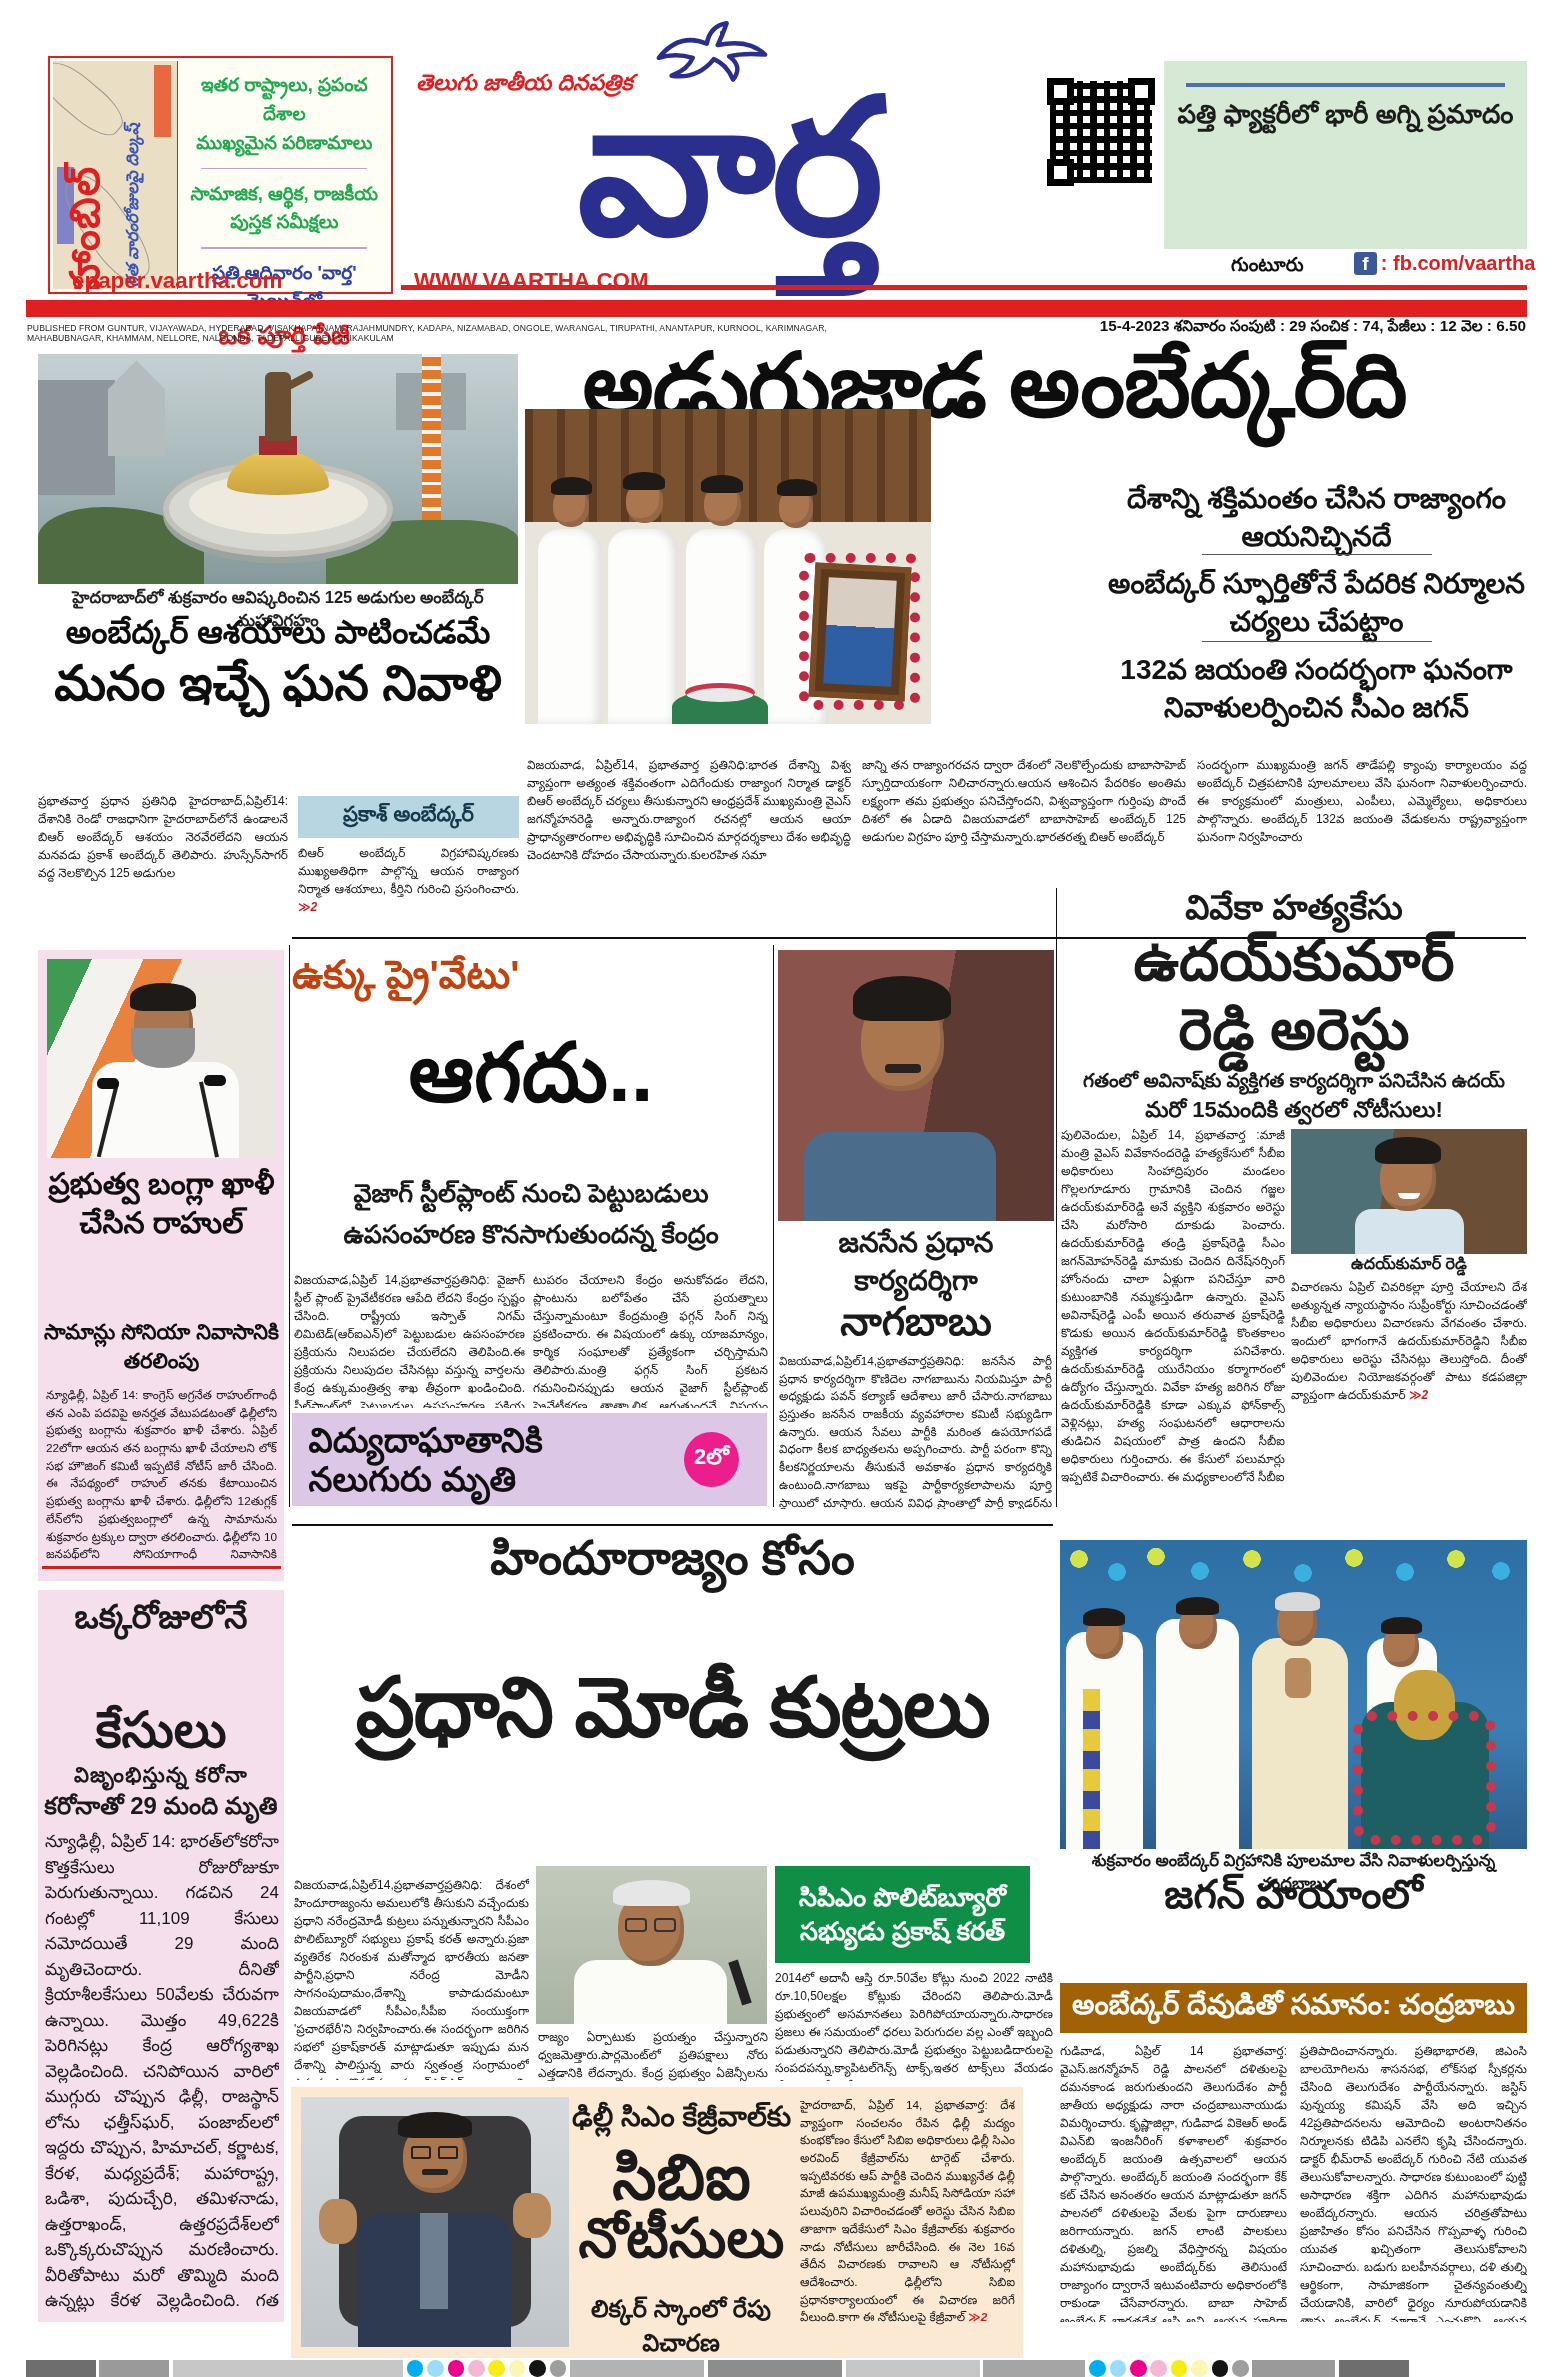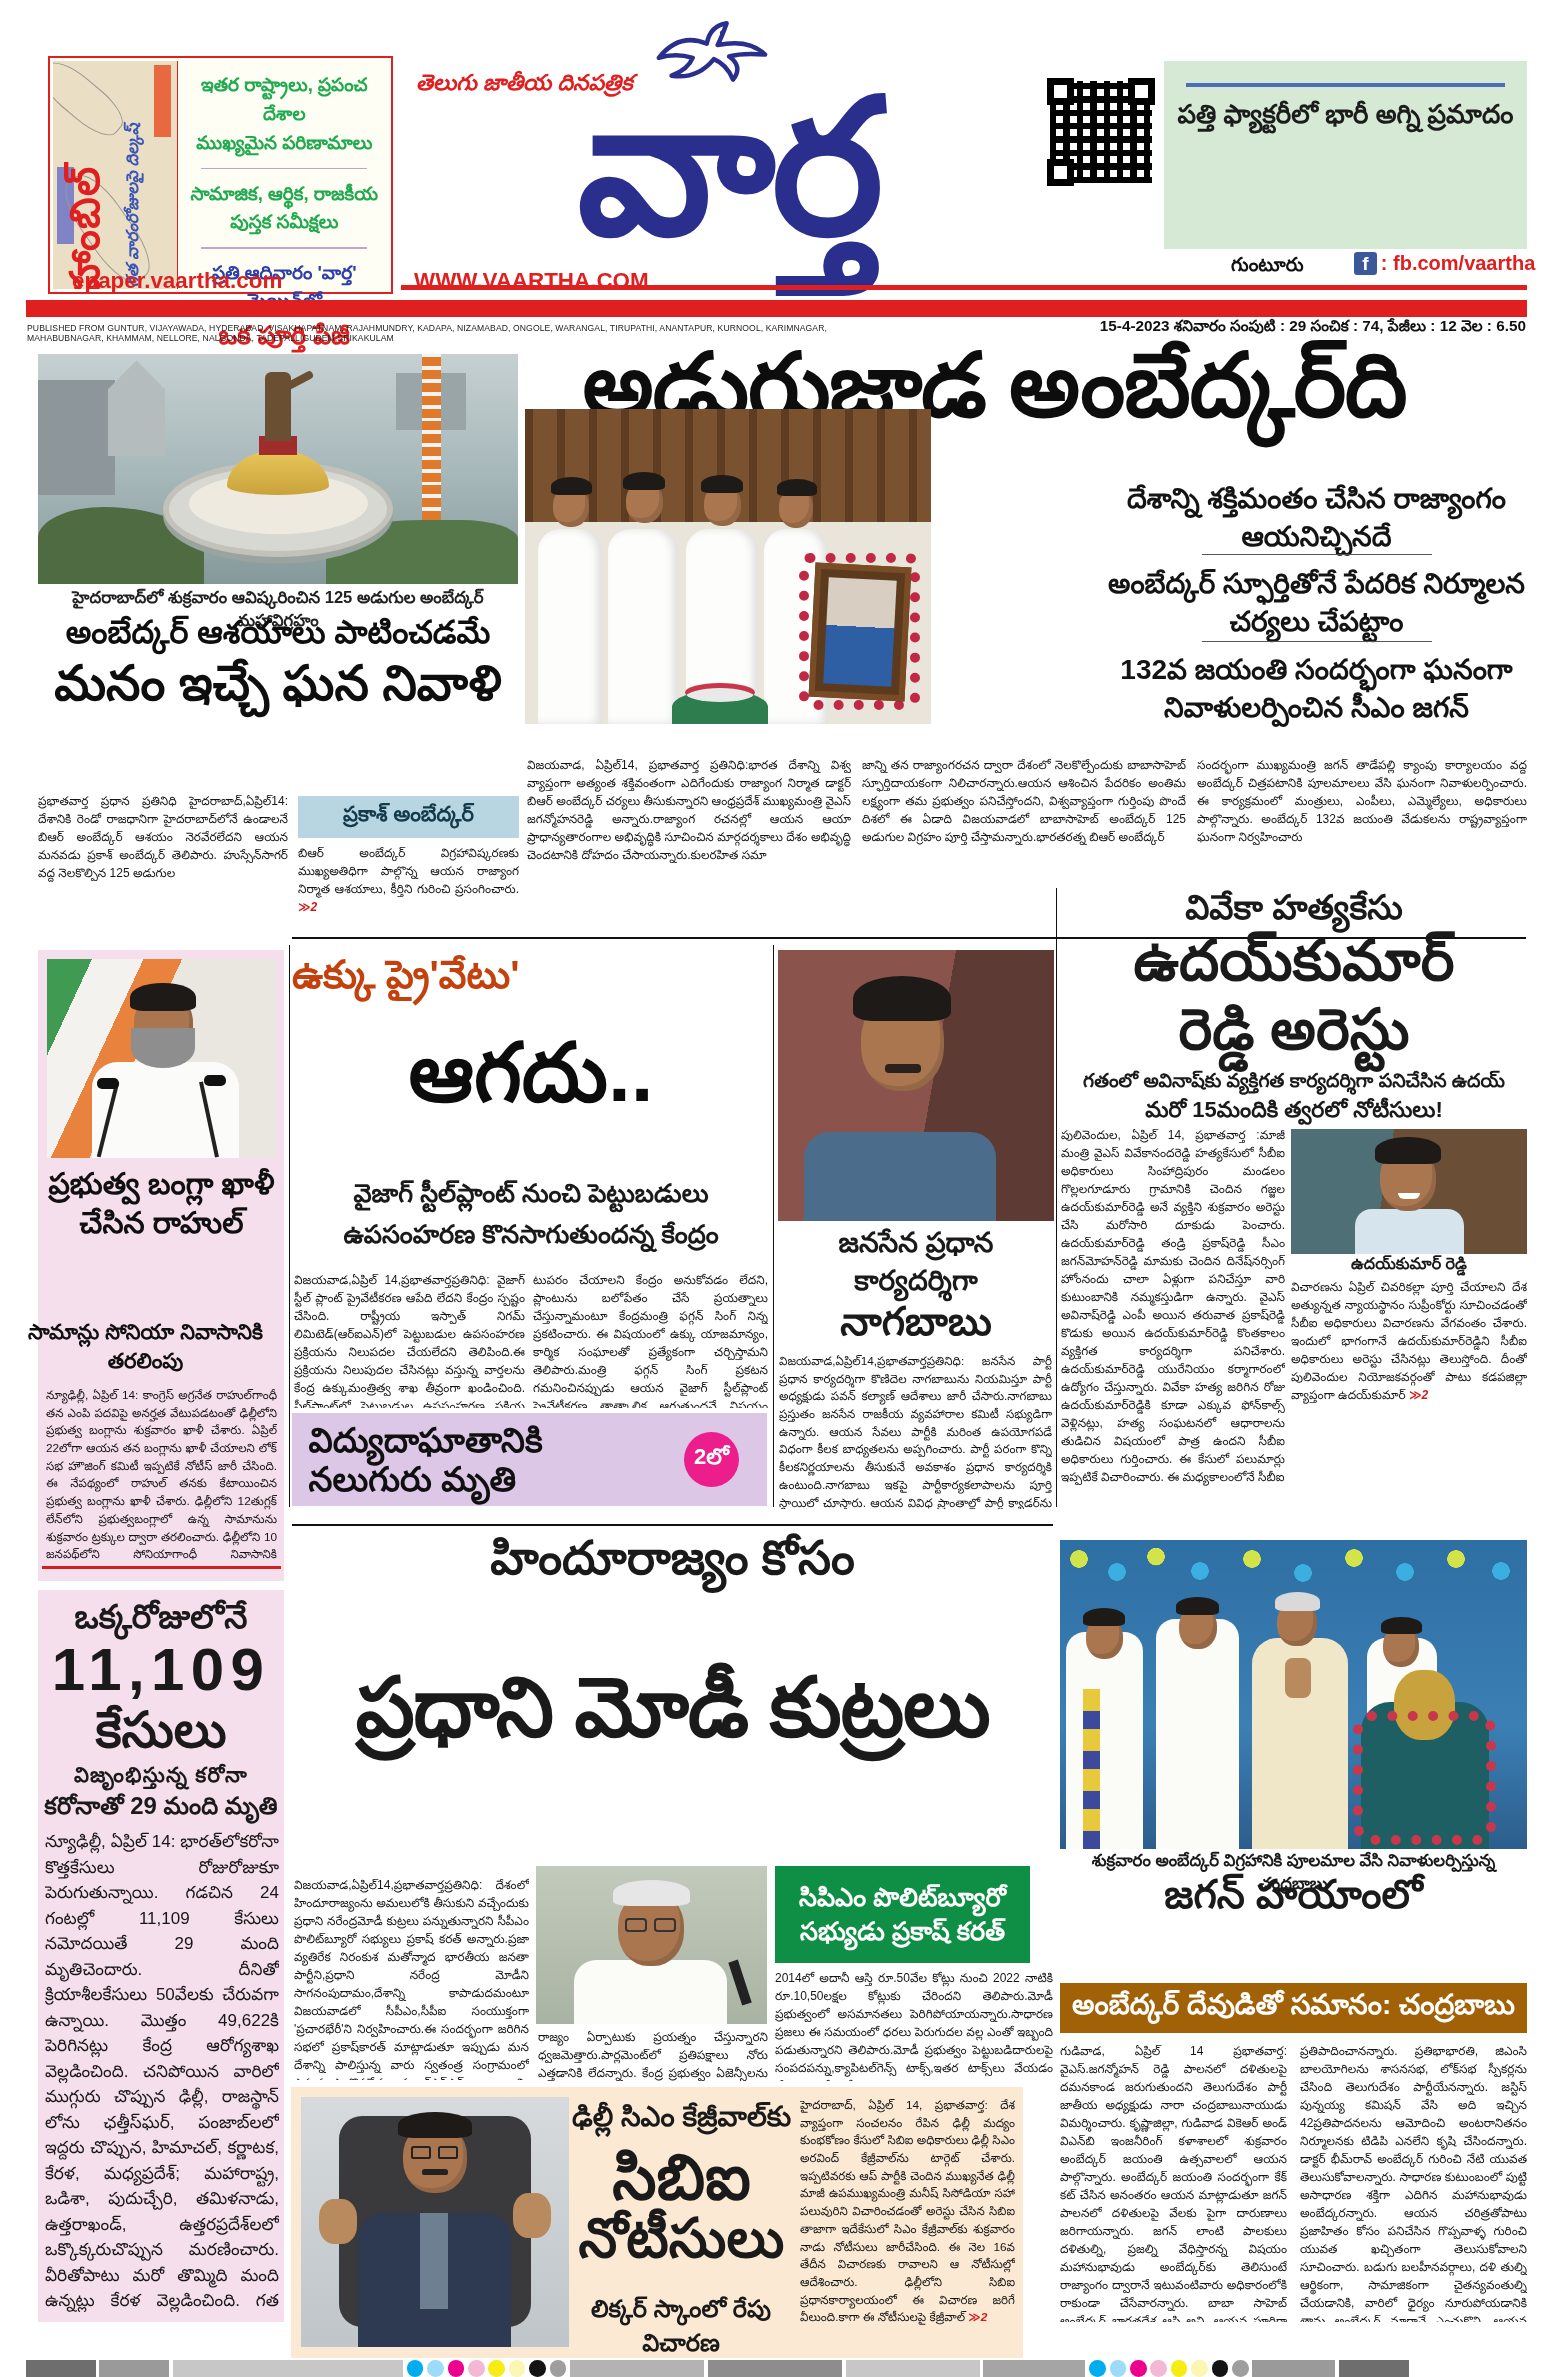--- a/index.html
+++ b/index.html
@@ -71,21 +71,21 @@
   .prakash-box{left:298px;top:796px;width:221px}
   .prakash-hd{background:#b7d6e2;font-size:21px;font-weight:900;text-align:center;padding:6.4px 0;color:#143a4a}
   .prakash-bd{margin-top:6.4px;height:96px}
 
   
   .vr1{left:289px;top:945px;width:1.3px;height:562px}
   .vr2{left:773px;top:945px;width:1.3px;height:562px}
   .vr3{left:1056px;top:888px;width:1.3px;height:619px}
   .rahul-box{left:38px;top:950px;width:246px;height:631px;background:#f6dfed}
   .rahul-h{left:41px;top:1164px;width:241px;font-size:30px;font-weight:900;text-align:center;line-height:1.3;color:#101010}
-  .rahul-s{left:25px;top:1317px;width:241px;font-size:21px;font-weight:bold;text-align:center;line-height:1.4;color:#101010}
+  .rahul-s{left:41px;top:1317px;width:241px;font-size:21px;font-weight:bold;text-align:center;line-height:1.4;color:#101010}
   .rahul-b{left:46px;top:1387px;width:231px;height:174px;font-size:11.8px}
   .rahul-rule{left:42px;top:1566px;width:239px;height:2.6px;background:#d02020}
   .steel-h1{left:292px;top:953px;width:478px;font-size:39px;font-weight:900;text-align:left;color:#c2410c}
   .steel-h2{left:292px;top:1026px;width:478px;font-size:82px;font-weight:900;text-align:center;color:#0c0c0c}
   .steel-s1{left:292px;top:1179px;width:478px;font-size:25.5px;font-weight:800;text-align:center}
   .steel-s2{left:292px;top:1220px;width:478px;font-size:25.5px;font-weight:800;text-align:center}
   .steel-c1{left:294px;top:1271px;width:231px;height:137px}
   .steel-c2{left:533px;top:1271px;width:235px;height:137px}
   .power-box{left:292px;top:1413px;width:475px;height:93px;background:#dcc8e6}
   .power-tx{position:absolute;left:16.6px;top:7.7px;width:358px;font-size:34px;font-weight:900;line-height:1.15;color:#101010}
@@ -377,21 +377,20 @@
     <div class="ud-shirt"></div>
     <div class="ud-head head"></div>
     <div class="ud-hair hair"></div>
     <div class="ud-smile"></div>
   </div>
   <div class="abs viv-caption">ఉదయ్‌కుమార్ రెడ్డి</div>
   <div class="abs viv-br body-txt j"><span>విచారణను ఏప్రిల్ చివరికల్లా పూర్తి చేయాలని దేశ అత్యున్నత న్యాయస్థానం సుప్రీంకోర్టు సూచించడంతో సీబీఐ అధికారులు విచారణను వేగవంతం చేశారు. ఇందులో భాగంగానే ఉదయ్‌కుమార్‌రెడ్డిని సీబీఐ అధికారులు అరెస్టు చేసినట్లు తెలుస్తోంది. దీంతో పులివెందుల నియోజకవర్గంతో పాటు కడపజిల్లా వ్యాప్తంగా ఉదయ్‌కుమార్</span> <span class="jump">≫2</span></div>
 
   <div class="abs corona-box"></div>
   <div class="abs cor-h1">ఒక్కరోజులోనే</div>
-  <div class="abs cor-h2">11,109</div>
   <div class="abs cor-h3">కేసులు</div>
   <div class="abs cor-s1">విజృంభిస్తున్న కరోనా</div>
   <div class="abs cor-s2">కరోనాతో 29 మంది మృతి</div>
   <div class="abs cor-b body-txt j"><span>న్యూఢిల్లీ, ఏప్రిల్ 14: భారత్‌లోకరోనా కొత్తకేసులు రోజురోజుకూ పెరుగుతున్నాయి. గడచిన 24 గంటల్లో 11,109 కేసులు నమోదయితే 29 మంది మృతిచెందారు. దీనితో క్రియాశీలకేసులు 50వేలకు చేరువగా ఉన్నాయి. మొత్తం 49,622కి పెరిగినట్లు కేంద్ర ఆరోగ్యశాఖ వెల్లడించింది. చనిపోయిన వారిలో ముగ్గురు చొప్పున ఢిల్లీ, రాజస్థాన్ లోను ఛత్తీస్‌ఘర్, పంజాబ్‌లలో ఇద్దరు చొప్పున, హిమాచల్, కర్ణాటక, కేరళ, మధ్యప్రదేశ్; మహారాష్ట్ర, ఒడిశా, పుదుచ్చేరి, తమిళనాడు, ఉత్తరాఖండ్, ఉత్తరప్రదేశ్‌లలో ఒక్కొక్కరుచొప్పున మరణించారు. వీరితోపాటు మరో తొమ్మిది మంది ఉన్నట్లు కేరళ వెల్లడించింది. గత 24గంటల్లో 6456 మందిరోగులు కోలుకున్నారు.మొత్తం రికవరీలు 4,42,16,583కి పెరిగింది. జాతీయ స్థాయిలో కరోనా రికవరీరేటు 98.71శాతంగా ఉంది. మరణాల రేటు 1.19శాతంగా ఉన్నట్లు తేలింది. రోజువారి పాజిటివిటీరేటు 5.01శాతంగా ఉంటే వారం ప్రాతిపదికన పాజిటివిటీరేటు 4.29శాతంగా ఉంది. గత 24 గంటల్లో కేవలం 467డోసులు మాత్రమే టీకాలు వేసామని ఆరోగ్యశాఖ ప్రకటించింది. దేశవ్యాప్తంగా ఇప్పటివరకూ 220.66కోట్ల టీకాలు వేసారు. 95.21కోట్లు రెండో డోసు,</span> <span class="jump">≫2</span></div>
 
   <div class="abs modi-rule"></div>
   <div class="abs modi-kicker">హిందూరాజ్యం కోసం</div>
   <div class="abs modi-h">ప్రధాని మోడీ కుట్రలు</div>
   <div class="abs modi-c1 body-txt j">విజయవాడ,ఏప్రిల్14,ప్రభాతవార్తప్రతినిధి: దేశంలో హిందూరాజ్యంను అమలులోకి తీసుకుని వచ్చేందుకు ప్రధాని నరేంద్రమోడీ కుట్రలు పన్నుతున్నారని సీపీఎం పొలిట్‌బ్యూరో సభ్యులు ప్రకాష్ కరత్ అన్నారు.ప్రజా వ్యతిరేక నిరంకుశ మతోన్మాద భారతీయ జనతా పార్టీని,ప్రధాని నరేంద్ర మోడీని సాగనంపుదామం,దేశాన్ని కాపాడుదమంటూ విజయవాడలో సీపీఎం,సీపీఐ సంయుక్తంగా 'ప్రచారభేరీ'ని నిర్వహించారు.ఈ సందర్భంగా జరిగిన సభలో ప్రకాష్‌కారత్ మాట్లాడుతూ ఇప్పుడు మన దేశాన్ని పాలిస్తున్న వారు స్వతంత్ర సంగ్రామంలో ఎన్నడు పాల్గొనలేదన్నారు.ఆర్ఎస్ఎస్ రాజ్యాంగాన్ని పాశ్చాత్య వైఖరిలో కాకుండా మనుస్మృతి అనుసరించాలని చెప్పుకొచ్చిందన్నారు. ఆర్ఎస్ఎస్ బ్రిటిష్ వాళ్లకు వ్యతిరేకంగా పోరాడలేదన్నారు. వాళ్లు ముస్లింలకు వ్యతిరేకంగా పోరాడారని తెలిపారు.మోడీ రాజ్యాంగంపై ప్రమాణం చేసి ఆ రాజ్యాంగాన్ని వమ్ముచేసి హిందు</div>
   <div class="ph ph-karat">

